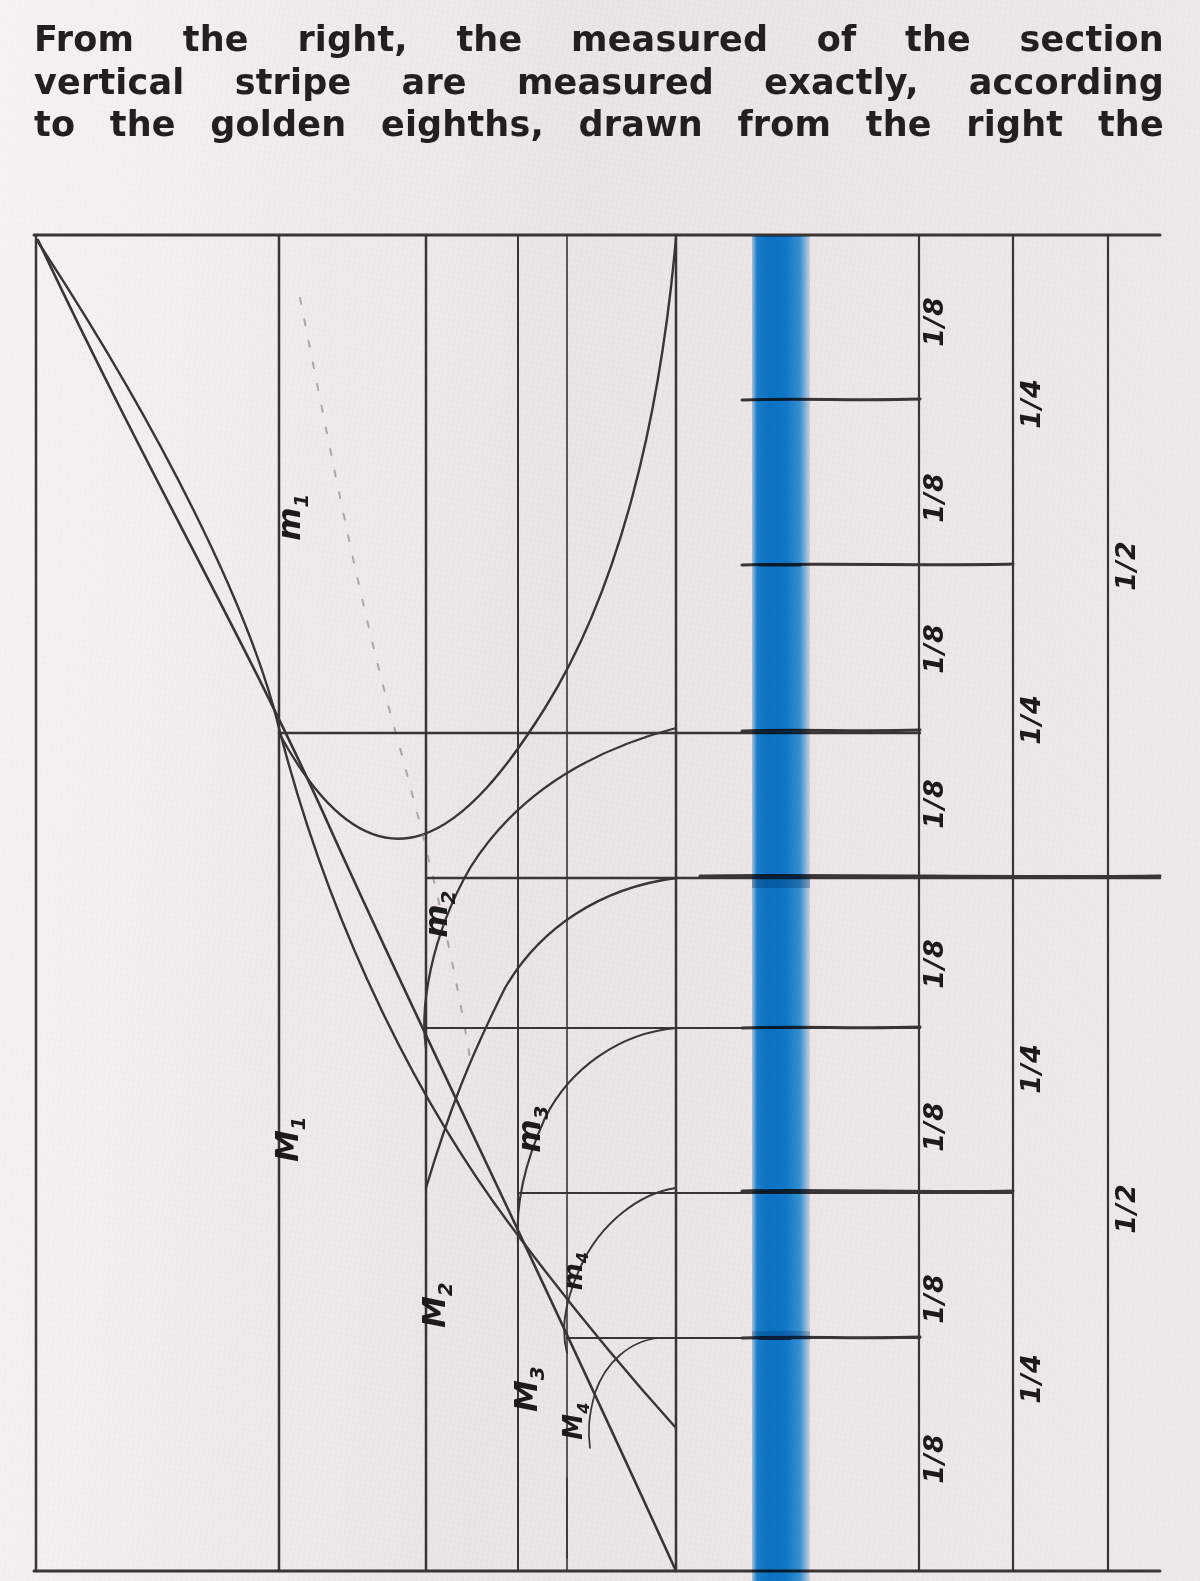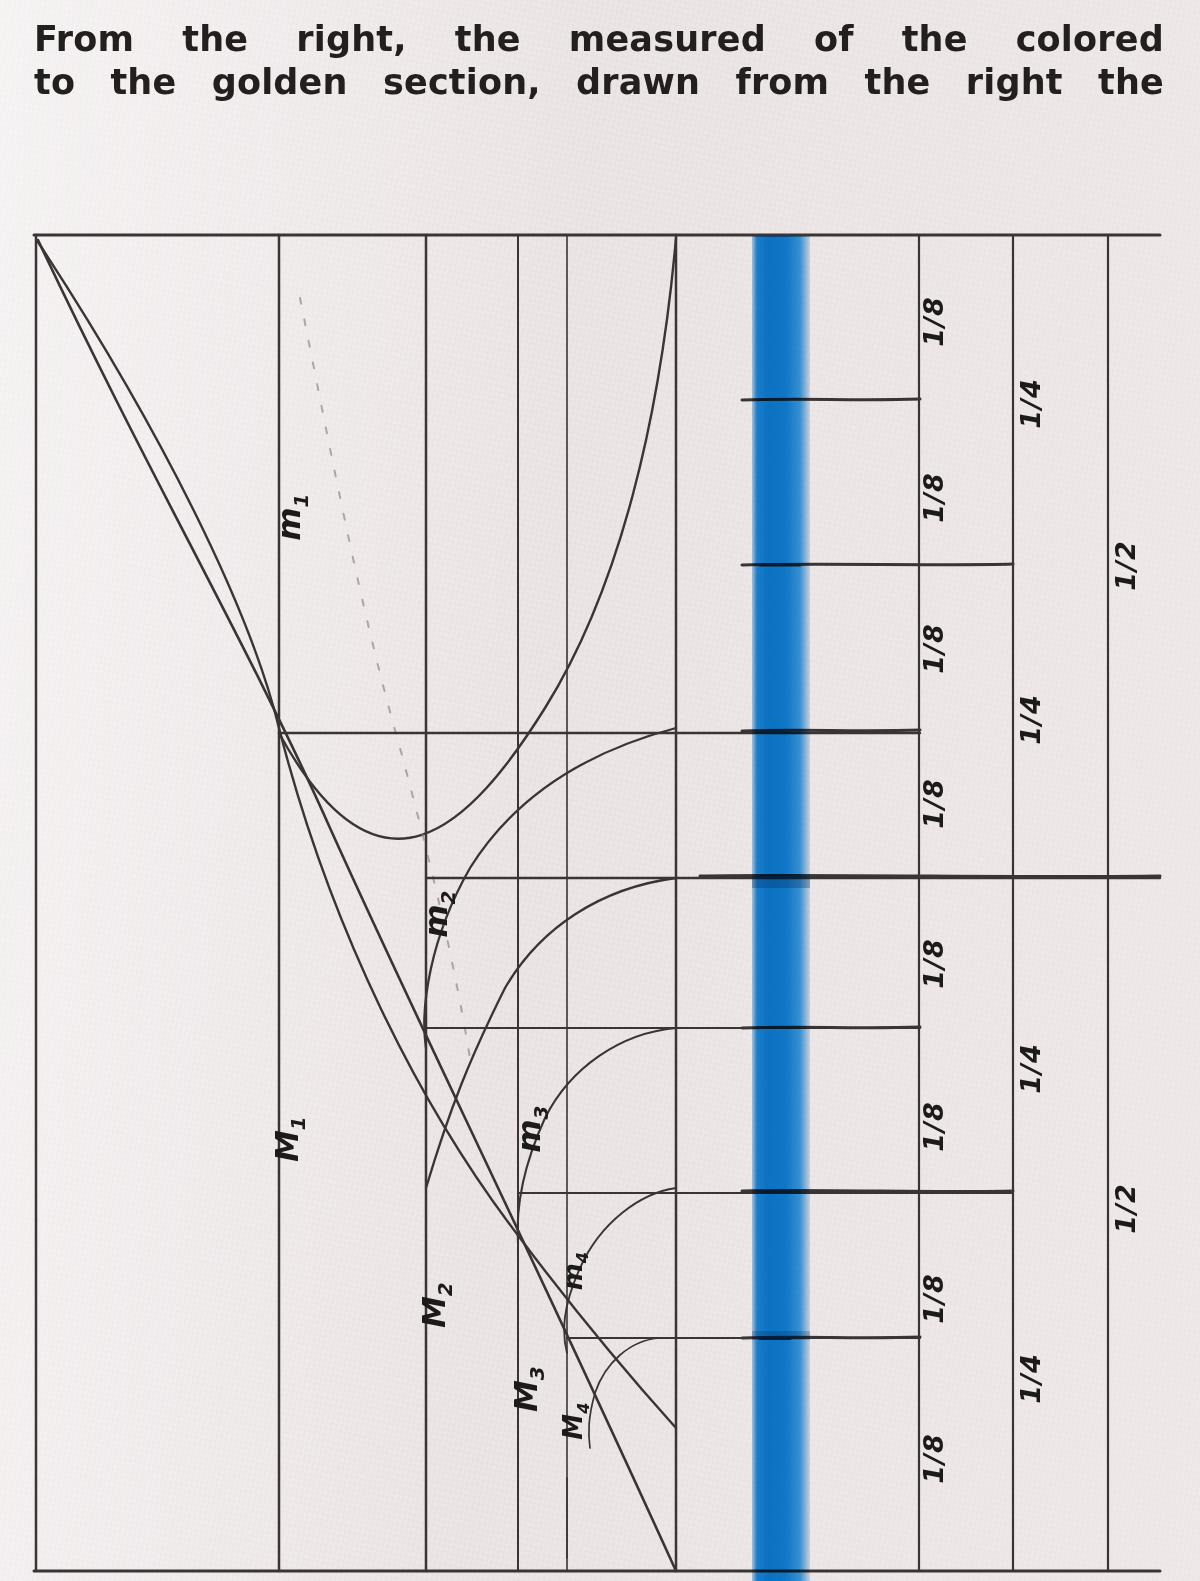--- a/index.html
+++ b/index.html
@@ -132,27 +132,35 @@
 
   <div id="caption">
     <span class="line justified">
       <span>From</span>
         <span>the</span>
         <span>right,</span>
         <span>the</span>
         <span>measured</span>
         <span>of</span>
         <span>the</span>
-        <span>colored</span>
+        <span>section</span>
+    </span>
+    <span class="line justified">
+      <span>vertical</span>
+        <span>stripe</span>
+        <span>are</span>
+        <span>measured</span>
+        <span>exactly,</span>
+        <span>according</span>
     </span>
     <span class="line justified">
       <span>to</span>
         <span>the</span>
         <span>golden</span>
-        <span>section,</span>
+        <span>eighths,</span>
         <span>drawn</span>
         <span>from</span>
         <span>the</span>
         <span>right</span>
         <span>the</span>
     </span>
   </div>
 
   <div id="drawing">
     <svg width="1200" height="1353" viewBox="0 0 1200 1353" xmlns="http://www.w3.org/2000/svg">

